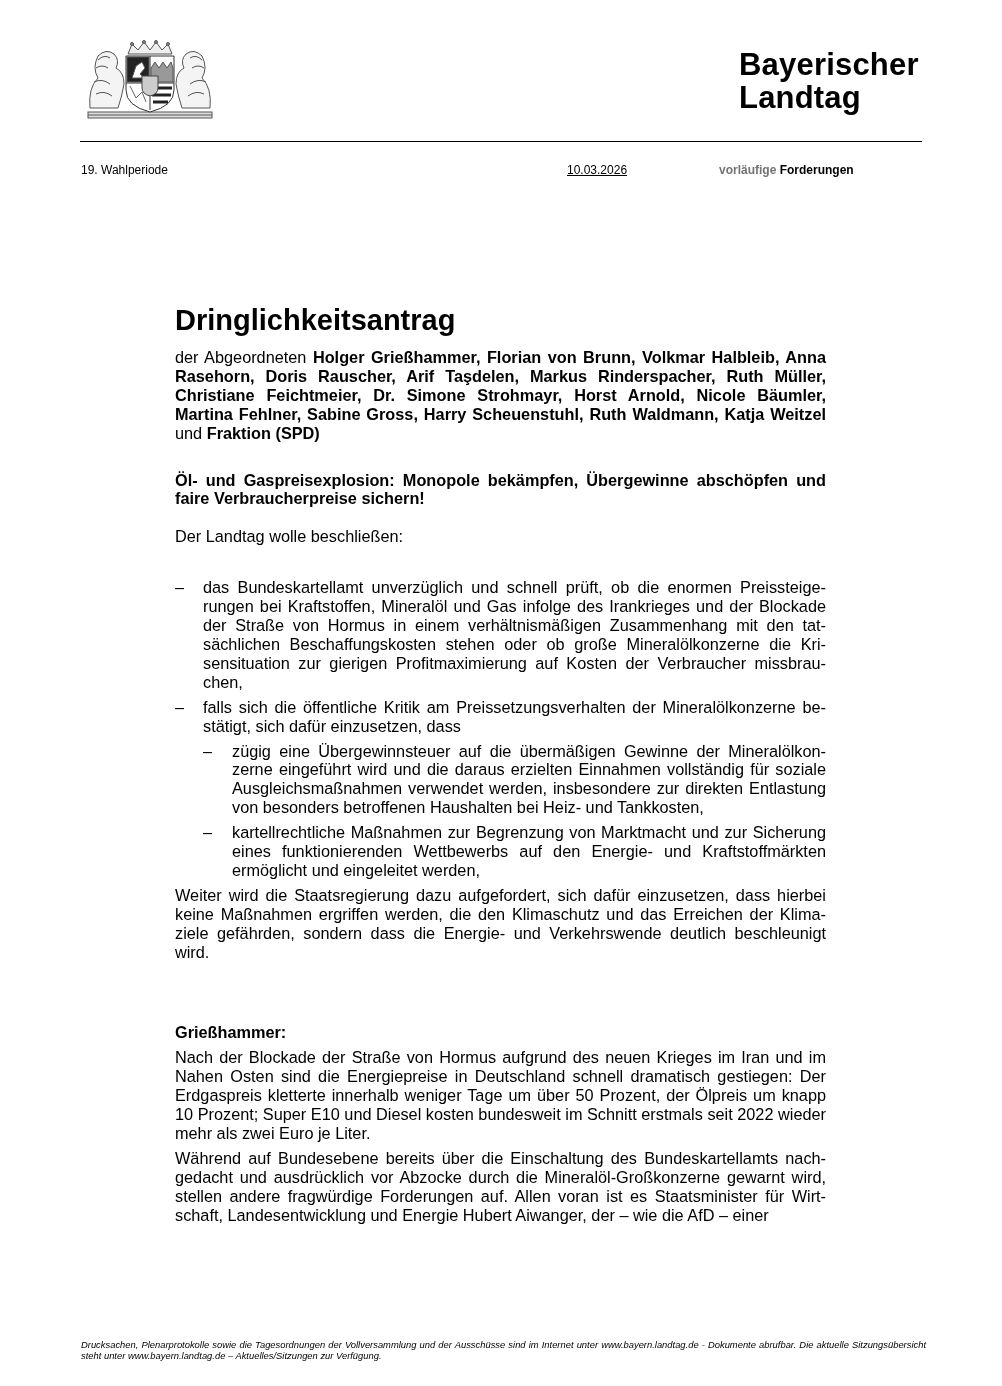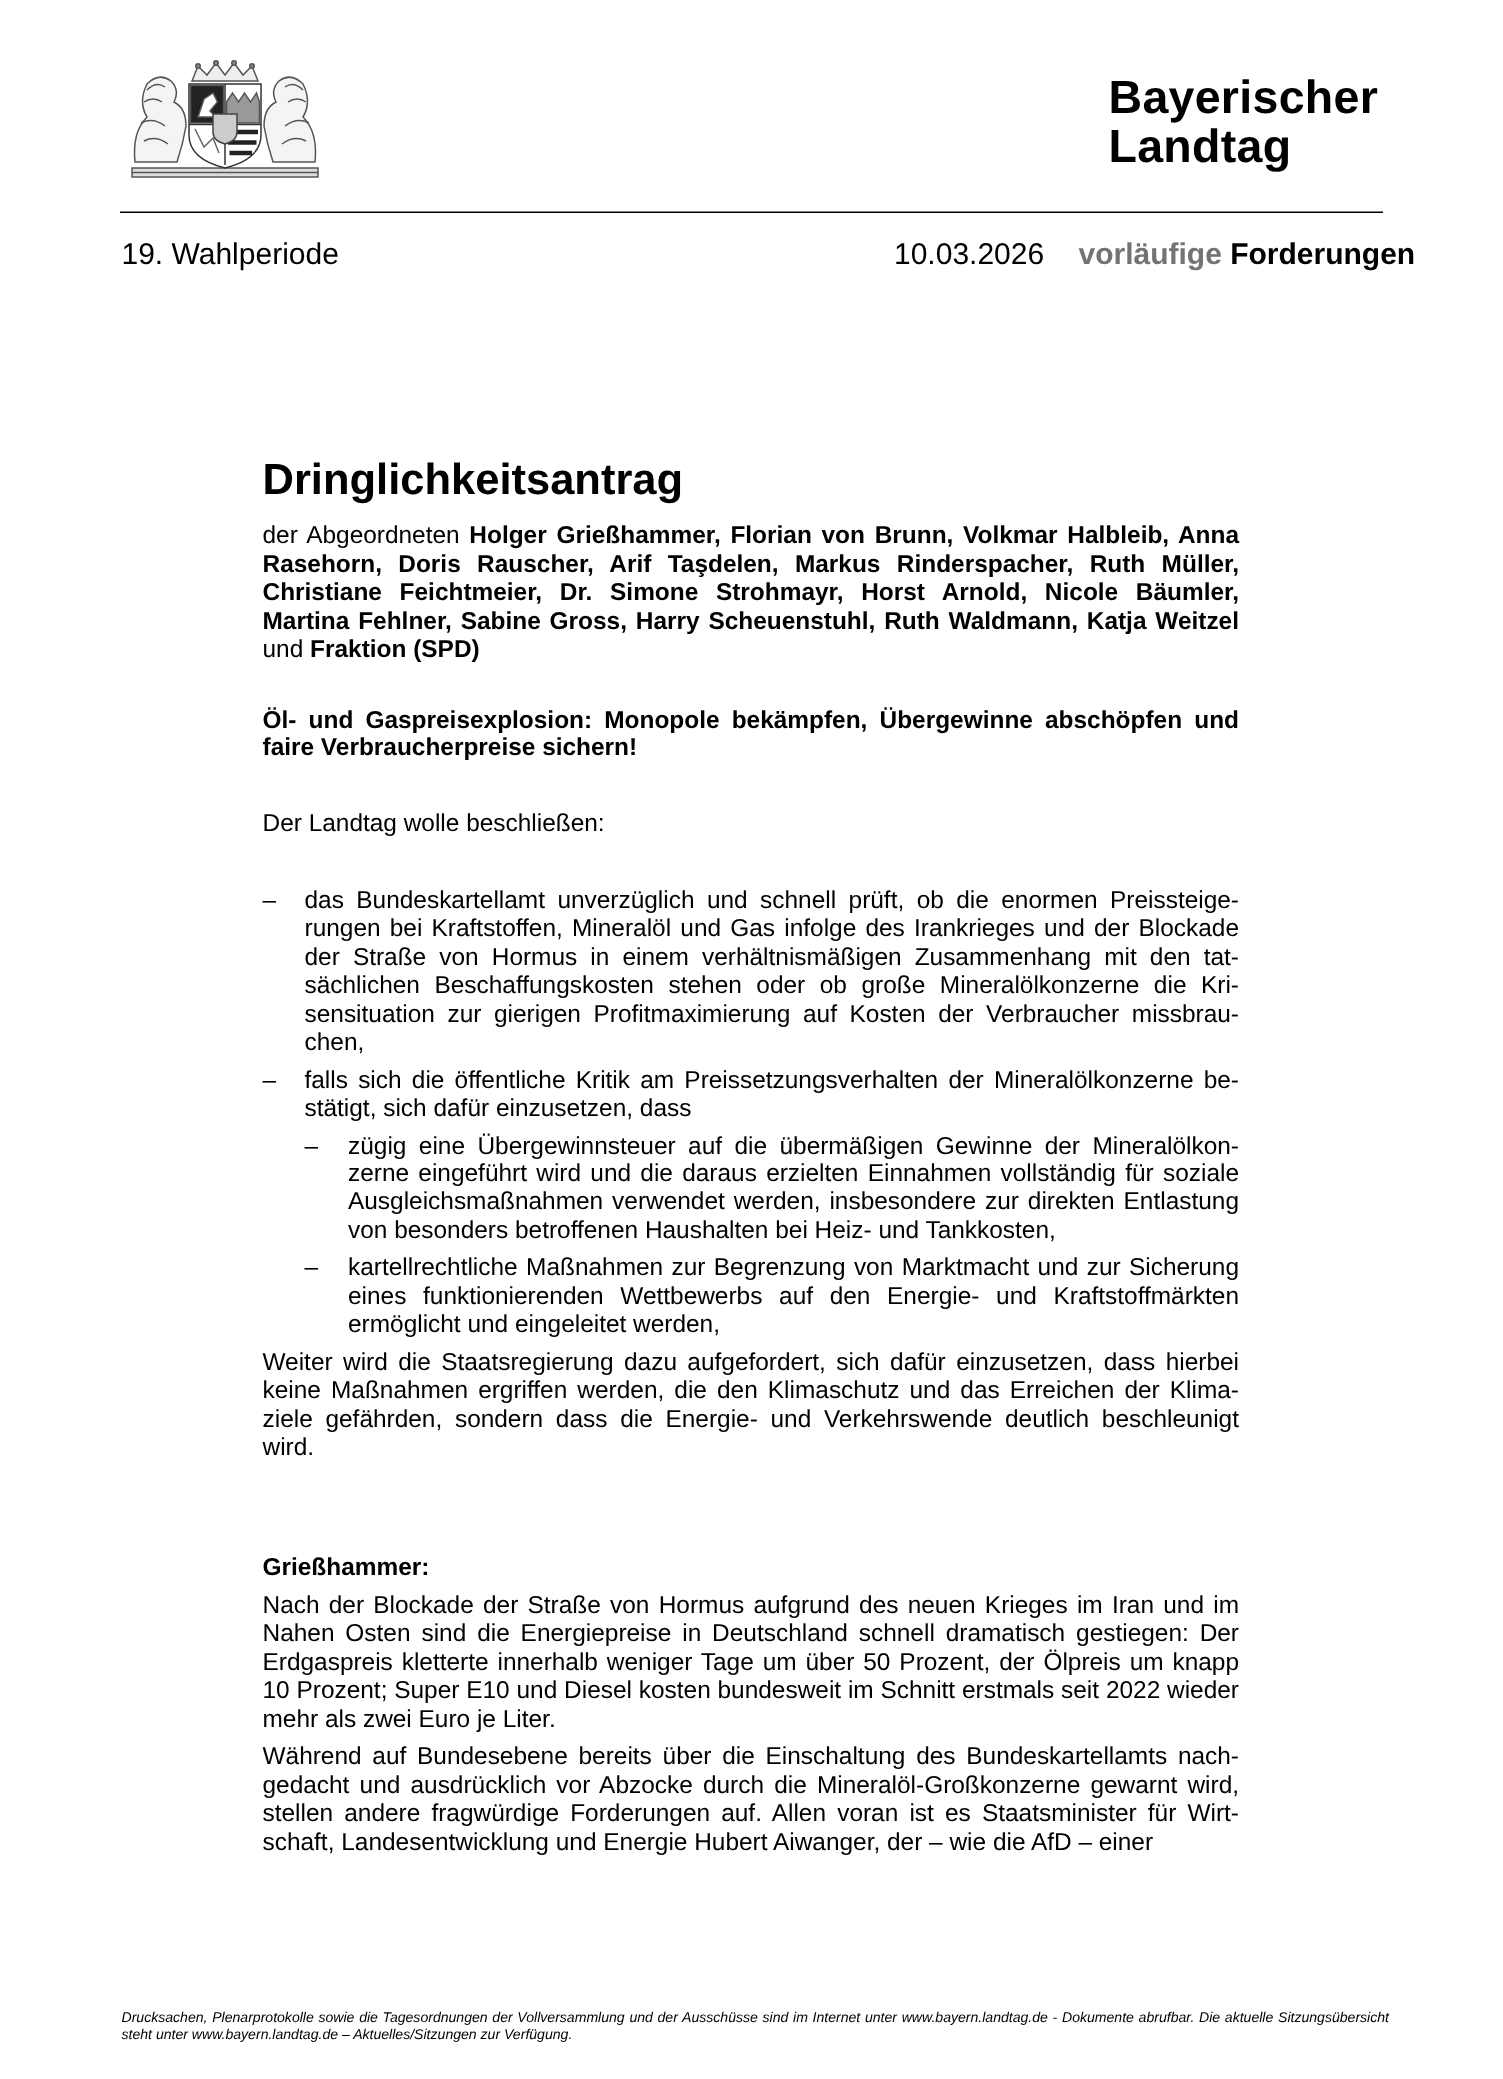--- a/index.html
+++ b/index.html
@@ -43,25 +43,25 @@
       position: absolute;
       left: 80px;
       top: 141px;
       width: 842px;
       height: 0;
       border-top: 1.3px solid #000;
     }
     .meta-row {
       position: absolute;
       top: 159px;
-      font-size: 20px;
+      font-size: 12px;
       line-height: 22px;
     }
     .meta-period { left: 81px; }
-    .meta-date { left: 596px; }
+    .meta-date { left: 567px; text-decoration: underline; }
     .meta-status { left: 719px; font-weight: bold; }
     .meta-status .red { color: #737373; }
 
     
     .content {
       position: absolute;
       left: 175px;
       top: 303px;
       width: 651px;
     }
@@ -73,21 +73,21 @@
     }
     .p {
       font-size: 16.3px;
       line-height: 18.9px;
       text-align: justify;
       margin: 0;
       hyphens: manual;
     }
     .b { font-weight: bold; }
     .authors { margin-bottom: 28px; }
-    .subject { font-weight: bold; margin-bottom: 32px; }
+    .subject { font-weight: bold; margin-bottom: 19px; }
     .intro { margin-bottom: 32px; }
     .lead { margin-bottom: 6px; }
 
     ul.lvl1, ul.lvl2 {
       list-style: none;
       margin: 0;
       padding: 0;
     }
     ul.lvl1 > li {
       position: relative;

